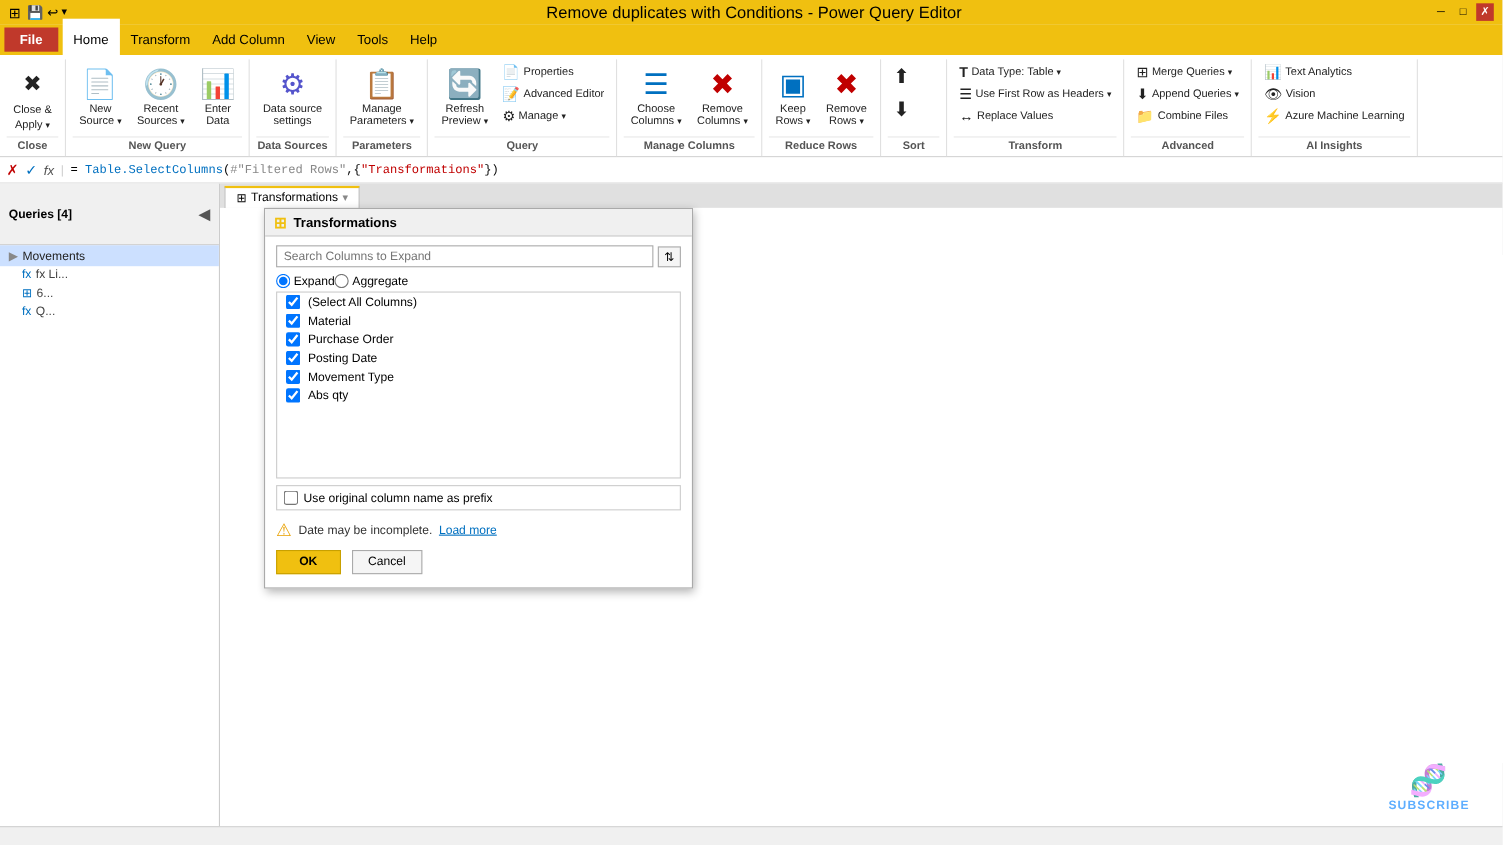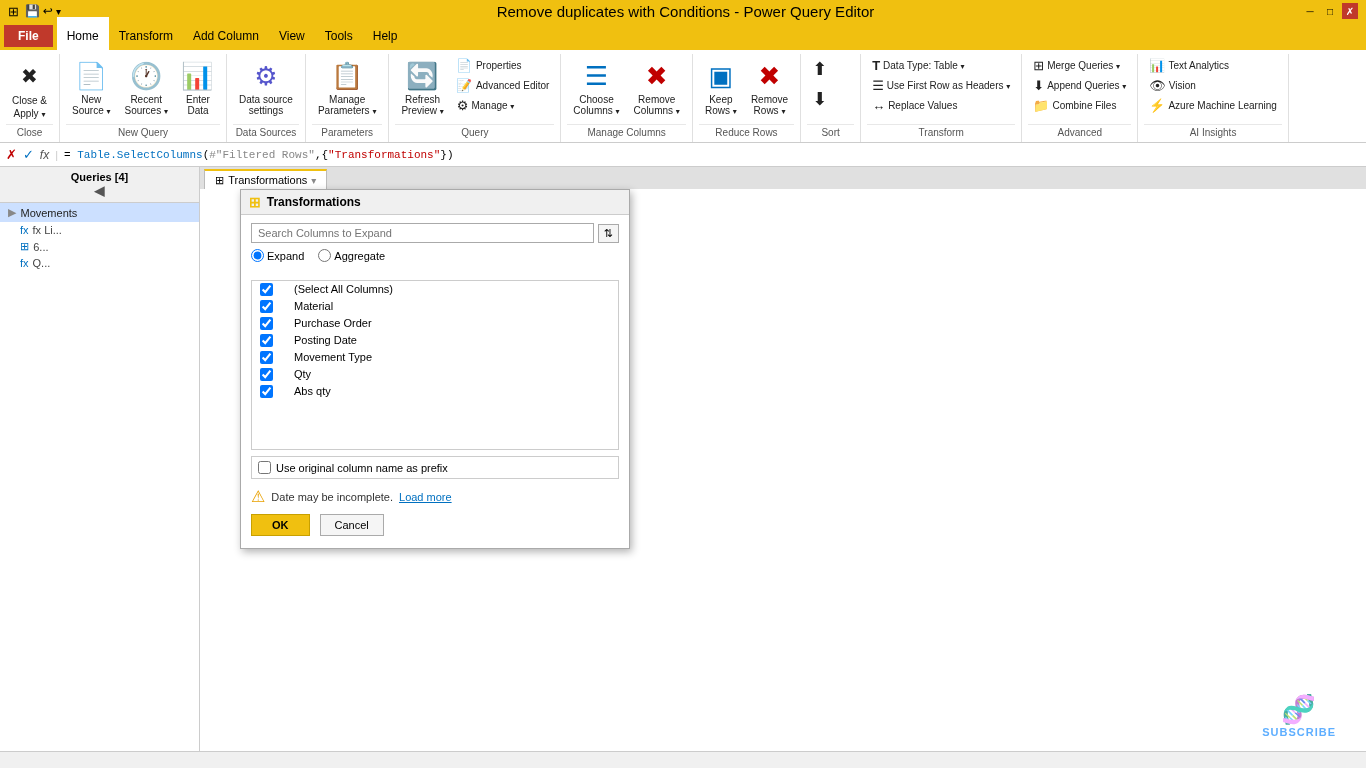--- a/index.html
+++ b/index.html
@@ -68,20 +68,21 @@
       flex: 1;
       gap: 2px;
     }
     .ribbon-group-label {
       font-size: 10px;
       color: #555;
       text-align: center;
       padding: 2px 0 2px 0;
       border-top: 1px solid #e8e8e8;
       margin-top: auto;
+      font-weight: bold;
     }
     .ribbon-btn {
       display: flex;
       flex-direction: column;
       align-items: center;
       justify-content: flex-start;
       padding: 3px 5px;
       cursor: pointer;
       border: 1px solid transparent;
       background: transparent;
@@ -157,28 +158,27 @@
     
     #sidebar {
       width: 200px;
       background: white;
       border-right: 1px solid #ccc;
       display: flex;
       flex-direction: column;
     }
     #sidebar-header {
       background: #f0f0f0;
-      padding: 4px 8px;
+      padding: 20px 8px;
       font-size: 11px;
       font-weight: bold;
       border-bottom: 1px solid #ccc;
       display: flex;
       justify-content: space-between;
       align-items: center;
-      flex-direction: column;
     }
     .sidebar-collapse-btn {
       cursor: pointer;
       font-size: 13px;
       color: #555;
     }
     .sidebar-item {
       padding: 3px 8px;
       font-size: 11px;
       cursor: pointer;
@@ -277,39 +277,39 @@
     .sort-btn {
       border: 1px solid #aaa;
       background: #f5f5f5;
       padding: 2px 5px;
       cursor: pointer;
       font-size: 11px;
     }
     .radio-row {
       display: flex;
       align-items: center;
-      gap: 14px;
-      margin-bottom: 18px;
+      margin-bottom: 3px;
     }
     .radio-option {
       display: flex;
       align-items: center;
       gap: 3px;
       cursor: pointer;
     }
     .column-list {
       border: 1px solid #ccc;
       height: 170px;
       overflow-y: auto;
       margin-bottom: 6px;
     }
     .column-item {
       display: flex;
+      align-items: center;
       padding: 2px 8px;
-      gap: 21px;
+      gap: 7px;
       cursor: pointer;
     }
     .column-item input[type=checkbox] { cursor: pointer; }
     .prefix-row {
       border: 1px solid #ccc;
       padding: 4px 6px;
       display: flex;
       align-items: center;
       gap: 5px;
       margin-bottom: 8px;
@@ -658,24 +658,20 @@
           <div class="column-item">
             <input type="checkbox" checked="" style="">
             <span>Posting Date</span>
           </div>
           <div class="column-item">
             <input type="checkbox" checked="" style="">
             <span>Movement Type</span>
           </div>
           <div class="column-item">
             <input type="checkbox" checked="" style="">
-            <span>Qty</span>
-          </div>
-          <div class="column-item">
-            <input type="checkbox" checked="" style="">
             <span>Abs qty</span>
           </div>
         </div>
 
         <div class="prefix-row">
           <input type="checkbox" style="">
           <span>Use original column name as prefix</span>
         </div>
 
         <div class="warning-row">

